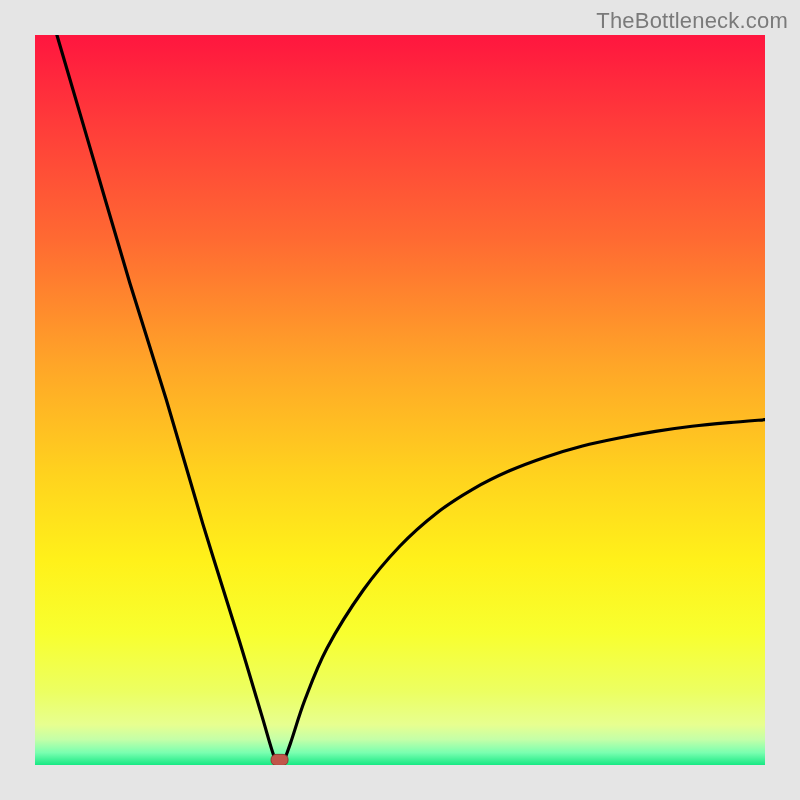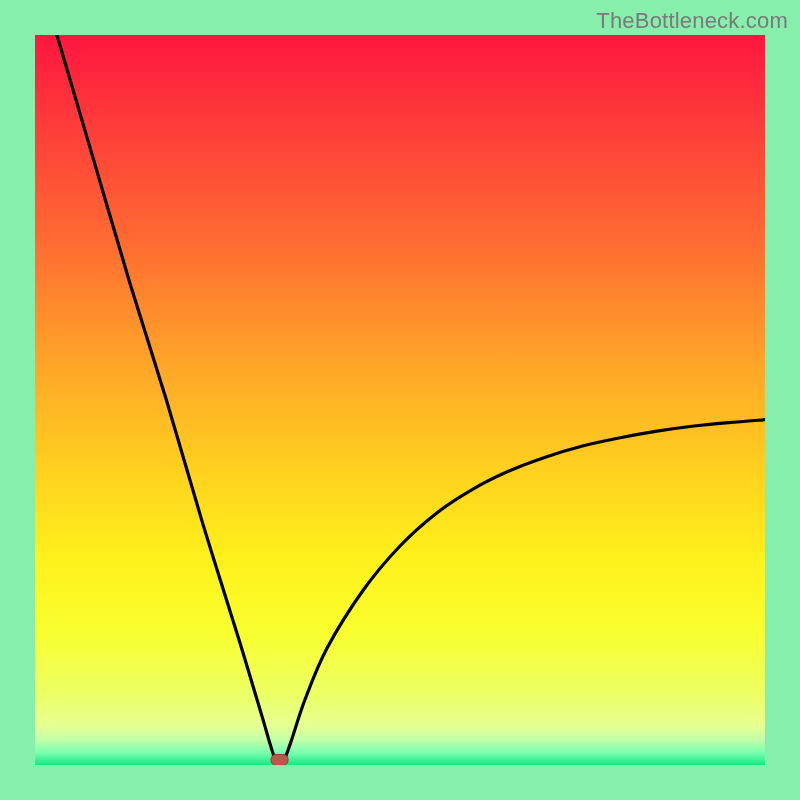--- a/index.html
+++ b/index.html
@@ -10,21 +10,21 @@
     background: #000;
     overflow: hidden;
     font-family: Arial, Helvetica, sans-serif;
   }
   .frame {
     position: absolute;
     top: 0;
     left: 0;
     width: 800px;
     height: 800px;
-    background: #86efac;
+    background: #e5e5e5;
   }
   .plot-area {
     position: absolute;
     top: 35px;
     left: 35px;
     width: 730px;
     height: 730px;
     overflow: hidden;
   }
   .gradient {

